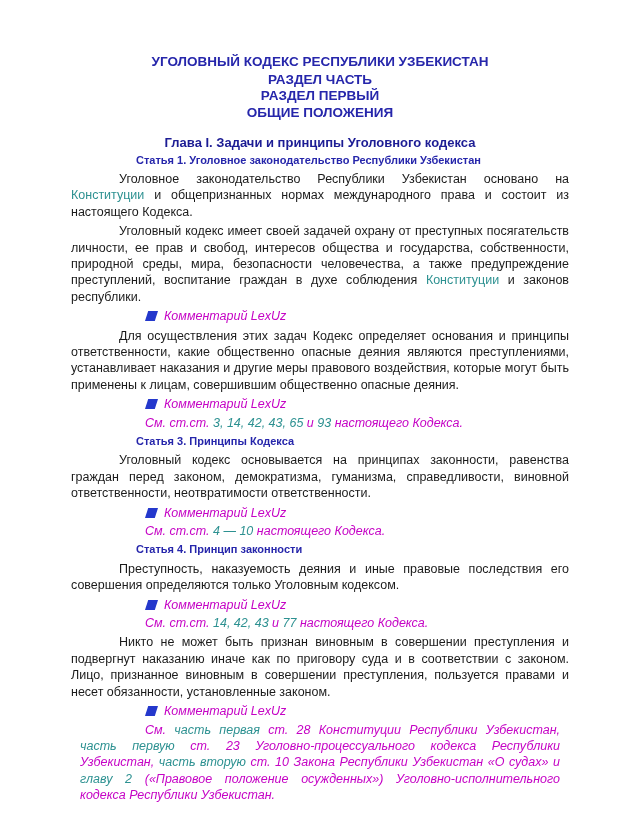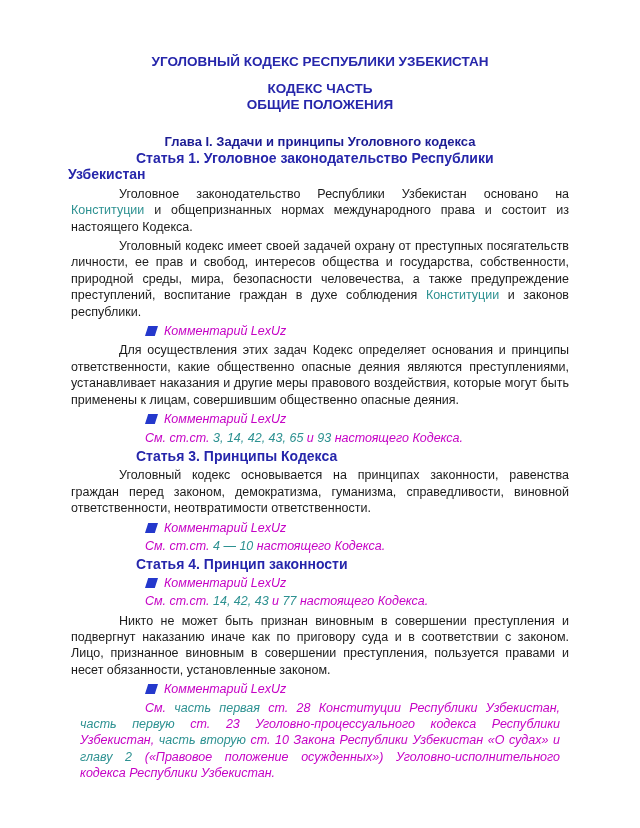--- a/index.html
+++ b/index.html
@@ -17,32 +17,32 @@
   .page { padding: 54px 68px 0 68px; }
 
   .hc {
     text-align: center;
     font-weight: bold;
     color: #2626ab;
     margin: 0;
     font-size: 13.5px;
     line-height: 16.5px;
   }
-  .title { margin-bottom: 10px; }
+  .title { margin-bottom: 1px; }
   .chapter {
     color: #1c1c94;
     font-size: 13px;
-    margin-top: 20px;
+    margin-top: 14px;
   }
   .art {
     font-weight: bold;
     color: #2626ab;
     text-indent: 68px;
     margin: 0;
-    font-size: 14px;
+    font-size: 11px;
   }
   .para {
     text-align: justify;
     text-indent: 48px;
     margin: 3px;
   }
   .comment {
     text-align: justify;
     text-indent: 65px;
     margin: 2px 12px;
@@ -59,21 +59,22 @@
     vertical-align: -1px;
     margin-right: 6px;
   }
 </style>
 </head>
 <body>
 
 <div class="page">
 
   <p class="hc title">УГОЛОВНЫЙ КОДЕКС РЕСПУБЛИКИ УЗБЕКИСТАН</p>
-  <p class="hc">КОДЕКС ЧАСТЬ</p>
+  <p class="hc">РАЗДЕЛ ЧАСТЬ</p>
+  <p class="hc">РАЗДЕЛ ПЕРВЫЙ</p>
   <p class="hc">ОБЩИЕ ПОЛОЖЕНИЯ</p>
   <p class="hc chapter">Глава I. Задачи и принципы Уголовного кодекса</p>
 
   <p class="art">Статья 1. Уголовное законодательство Республики Узбекистан</p>
   <p class="para"><span>Уголовное законодательство Республики Узбекистан основано на </span><a class="link">Конституции</a><span> и общепризнанных нормах международного права и состоит из настоящего Кодекса.</span></p>
 
   <p class="para"><span>Уголовный кодекс имеет своей задачей охрану от преступных посягательств личности, ее прав и свобод, интересов общества и государства, собственности, природной среды, мира, безопасности человечества, а также предупреждение преступлений, воспитание граждан в духе соблюдения </span><a class="link">Конституции</a><span> и законов республики.</span></p>
 
   <p class="comment"><svg class="lexuz-icon" width="13" height="10" viewBox="0 0 13 10">
         <polygon points="3.2,0 13,0 9.8,10 0,10" fill="#2438cc"></polygon>
@@ -88,20 +89,21 @@
 
   <p class="art">Статья 3. Принципы Кодекса</p>
   <p class="para"><span>Уголовный кодекс основывается на принципах законности, равенства граждан перед законом, демократизма, гуманизма, справедливости, виновной ответственности, неотвратимости ответственности.</span></p>
 
   <p class="comment"><svg class="lexuz-icon" width="13" height="10" viewBox="0 0 13 10">
         <polygon points="3.2,0 13,0 9.8,10 0,10" fill="#2438cc"></polygon>
       </svg><span>Комментарий LexUz</span></p>
   <p class="comment"><span>См. ст.ст. </span><a class="link">4 — 10</a><span> настоящего Кодекса.</span></p>
 
   <p class="art">Статья 4. Принцип законности</p>
+  <p class="para"><span>Преступность, наказуемость деяния и иные правовые последствия его совершения определяются только Уголовным кодексом.</span></p>
 
   <p class="comment"><svg class="lexuz-icon" width="13" height="10" viewBox="0 0 13 10">
         <polygon points="3.2,0 13,0 9.8,10 0,10" fill="#2438cc"></polygon>
       </svg><span>Комментарий LexUz</span></p>
   <p class="comment"><span>См. ст.ст. </span><a class="link">14, 42, 43</a><span> и </span><a class="link">77</a><span> настоящего Кодекса.</span></p>
 
   <p class="para"><span>Никто не может быть признан виновным в совершении преступления и подвергнут наказанию иначе как по приговору суда и в соответствии с законом. Лицо, признанное виновным в совершении преступления, пользуется правами и несет обязанности, установленные законом.</span></p>
 
   <p class="comment"><svg class="lexuz-icon" width="13" height="10" viewBox="0 0 13 10">
         <polygon points="3.2,0 13,0 9.8,10 0,10" fill="#2438cc"></polygon>

